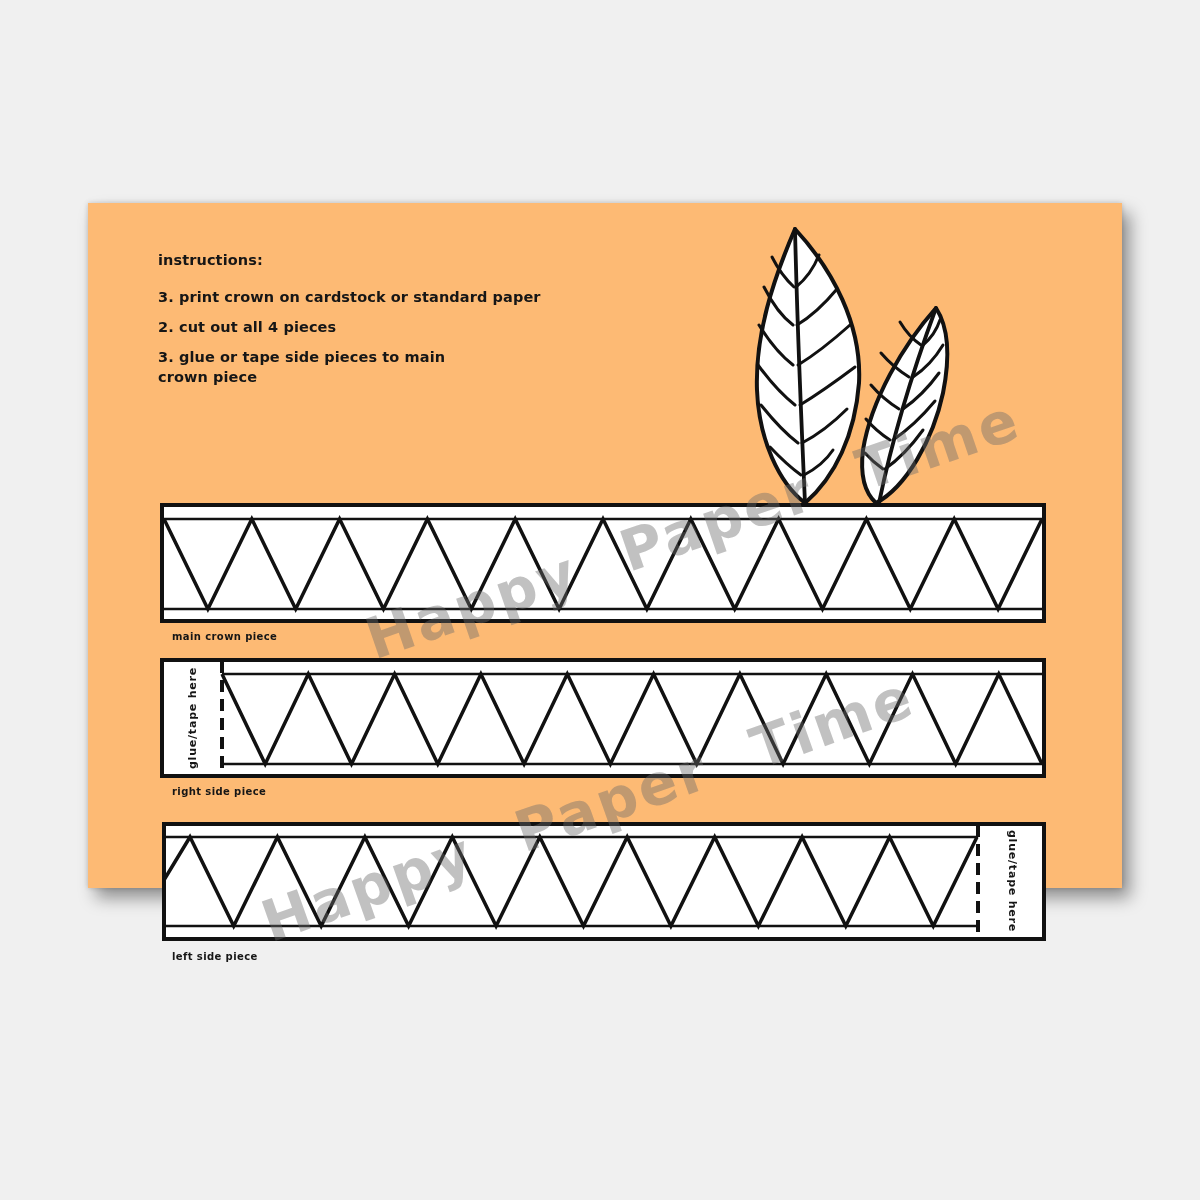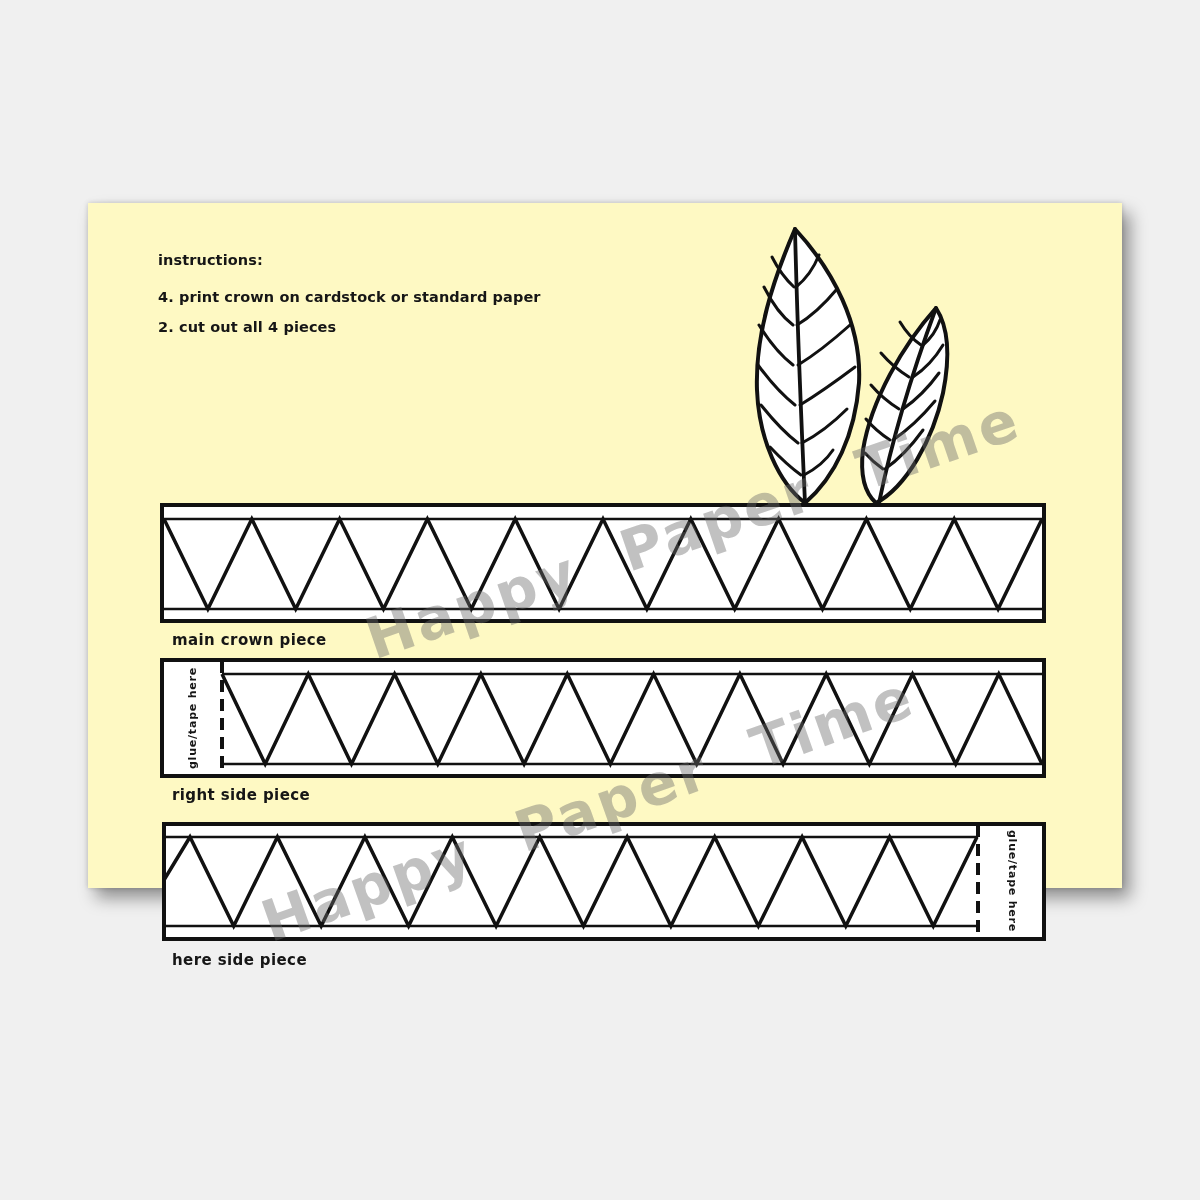--- a/index.html
+++ b/index.html
@@ -5,35 +5,35 @@
   html,body{margin:0;padding:0;}
   body{
     width:1200px;height:1200px;
     background:#f0f0f0;
     font-family:"DejaVu Sans","Liberation Sans",sans-serif;
     overflow:hidden;
     position:relative;
   }
   .page{
     position:absolute;left:88px;top:203px;width:1034px;height:685px;
-    background:#fef9c3;
+    background:#fdba74;
     box-shadow:8px 10px 16px rgba(0,0,0,0.40), 0 0 5px rgba(0,0,0,0.18);
   }
   
   .instructions{position:absolute;left:70px;top:47px;width:480px;color:#161616;}
   .instructions p{
     margin:0 0 10px 0;font-weight:bold;font-size:14.5px;line-height:20px;
     letter-spacing:0.1px;white-space:pre-line;
   }
   .instructions p.ins-title{margin-bottom:17px;}
   
   .strip{position:absolute;}
   .strip svg{display:block;}
   .piece-label{
-    position:absolute;font-weight:bold;font-size:15px;letter-spacing:0.4px;color:#161616;
+    position:absolute;font-weight:bold;font-size:10px;letter-spacing:0.4px;color:#161616;
   }
   .tab-text{
     position:absolute;font-weight:bold;font-size:11px;letter-spacing:0.8px;color:#161616;
     white-space:nowrap;
   }
   .tab-text.rot-ccw{transform:translate(-50%,-50%) rotate(-90deg);}
   .tab-text.rot-cw{transform:translate(-50%,-50%) rotate(90deg);}
   
   .leaves{position:absolute;left:655px;top:22px;}
   
@@ -46,22 +46,24 @@
   .wm1{left:605px;top:326px;transform:translate(-50%,-50%) rotate(-19deg);}
   .wm2{left:500px;top:606px;transform:translate(-50%,-50%) rotate(-19.5deg);}
 </style>
 </head>
 <body>
 
 <div class="page">
 
   <div class="instructions">
     <p class="ins-title">instructions:</p>
-    <p>4. print crown on cardstock or standard paper</p>
+    <p>3. print crown on cardstock or standard paper</p>
     <p>2. cut out all 4 pieces</p>
+    <p>3. glue or tape side pieces to main
+crown piece</p>
   </div>
 
   <svg class="leaves" width="215" height="282" viewBox="0 0 215 282" fill="none" stroke="#111111" stroke-linecap="round" stroke-linejoin="round">
 
     <g>
       <path fill="#ffffff" stroke-width="4" d="M52,4 C30,55 12,110 14,165 C16,215 36,258 62,278 C92,252 112,210 116,158 C119,100 90,45 52,4 Z"></path>
       <path stroke-width="3" d="M51,62 Q38,50 29,32"></path>
       <path stroke-width="3" d="M50,100 Q34,88 21,62"></path>
       <path stroke-width="3" d="M50,140 Q32,126 16,100"></path>
       <path stroke-width="3" d="M52,180 Q34,166 15,140"></path>
@@ -117,18 +119,18 @@
   <div class="strip" style="left:74px;top:619px;">
     <svg width="884" height="119">
       <rect x="2" y="2" width="880" height="115" fill="#ffffff" stroke="#111111" stroke-width="4"></rect>
       <line x1="2" y1="15" x2="816" y2="15" stroke="#111111" stroke-width="2.5"></line>
       <line x1="2" y1="104" x2="816" y2="104" stroke="#111111" stroke-width="2.5"></line>
       <line x1="816" y1="3" x2="816" y2="116" stroke="#111111" stroke-width="4" stroke-dasharray="12 7"></line>
       <polyline id="zig3" points="2,58 28,15 71.7,104 115.4,15 159.2,104 202.9,15 246.6,104 290.3,15 334.1,104 377.8,15 421.5,104 465.2,15 508.9,104 552.7,15 596.4,104 640.1,15 683.8,104 727.6,15 771.3,104 815.0,15" fill="none" stroke="#111111" stroke-width="3.5" stroke-linejoin="miter"></polyline>
     </svg>
   </div>
   <span class="tab-text rot-cw" style="left:924px;top:678px;">glue/tape here</span>
-  <div class="piece-label" style="left:84px;top:748px;">here side piece</div>
+  <div class="piece-label" style="left:84px;top:748px;">left side piece</div>
 
   <div class="watermark wm1">Happy Paper Time</div>
   <div class="watermark wm2">Happy Paper Time</div>
 
 </div>
 
 </body></html>

